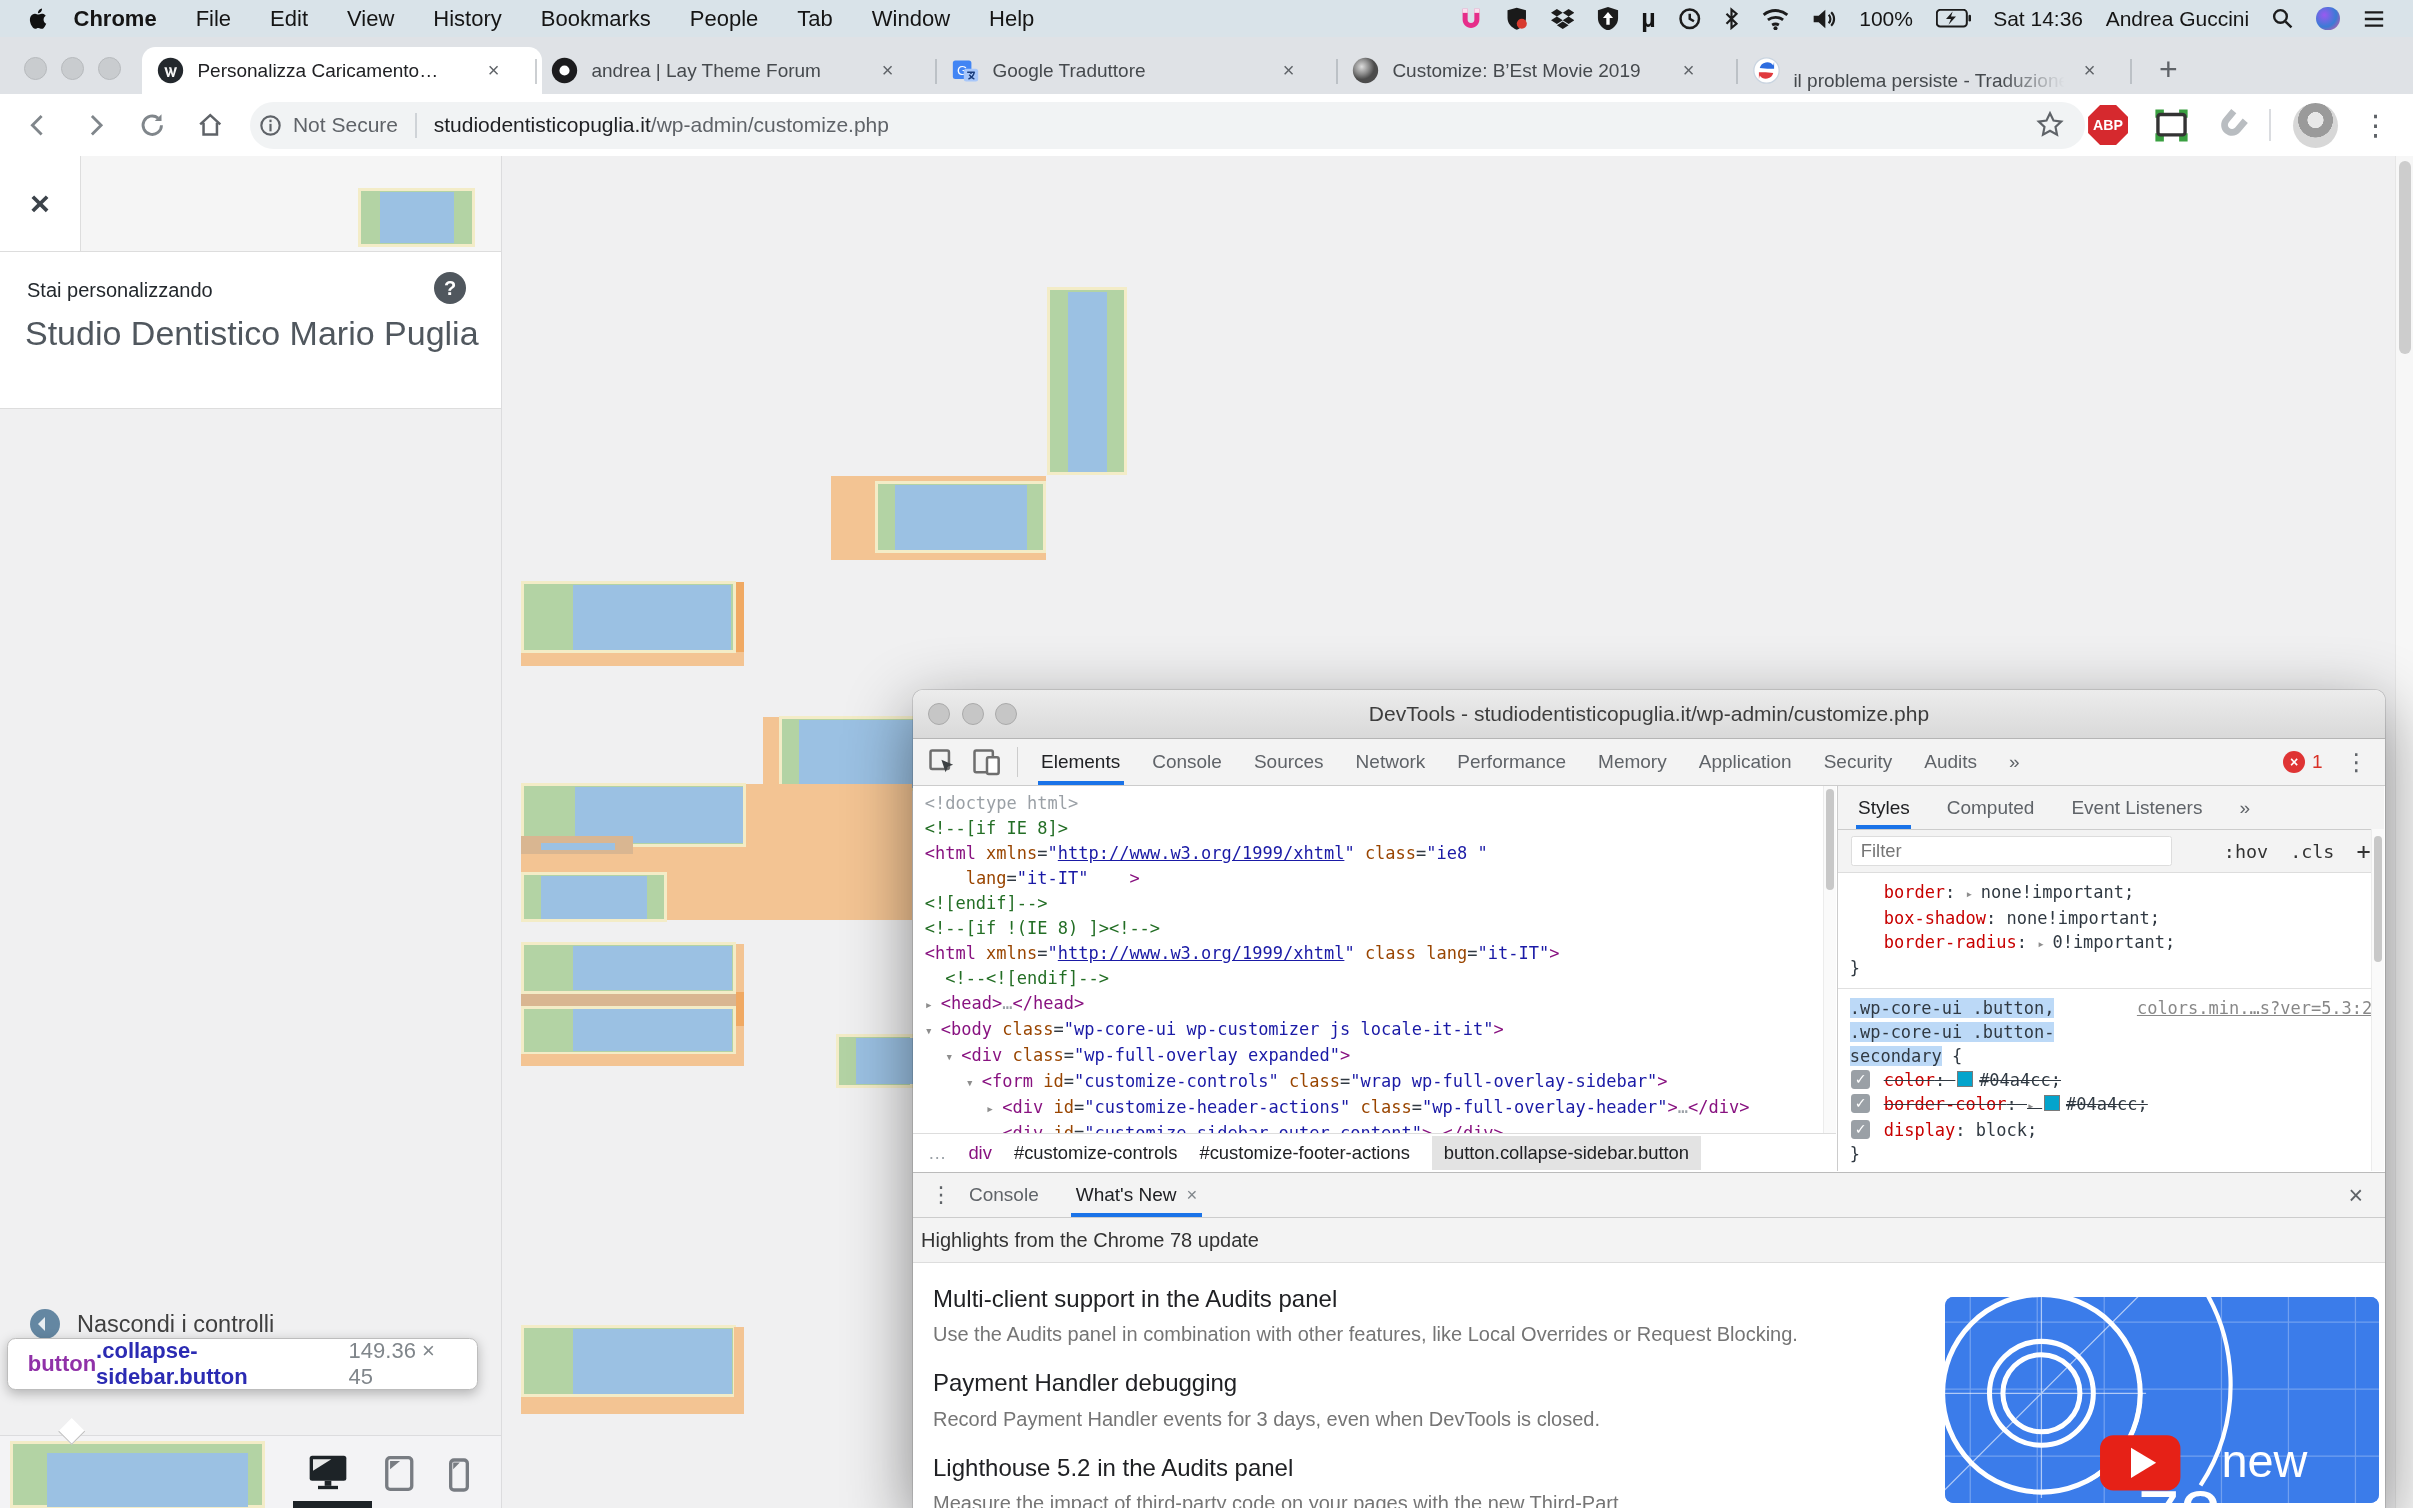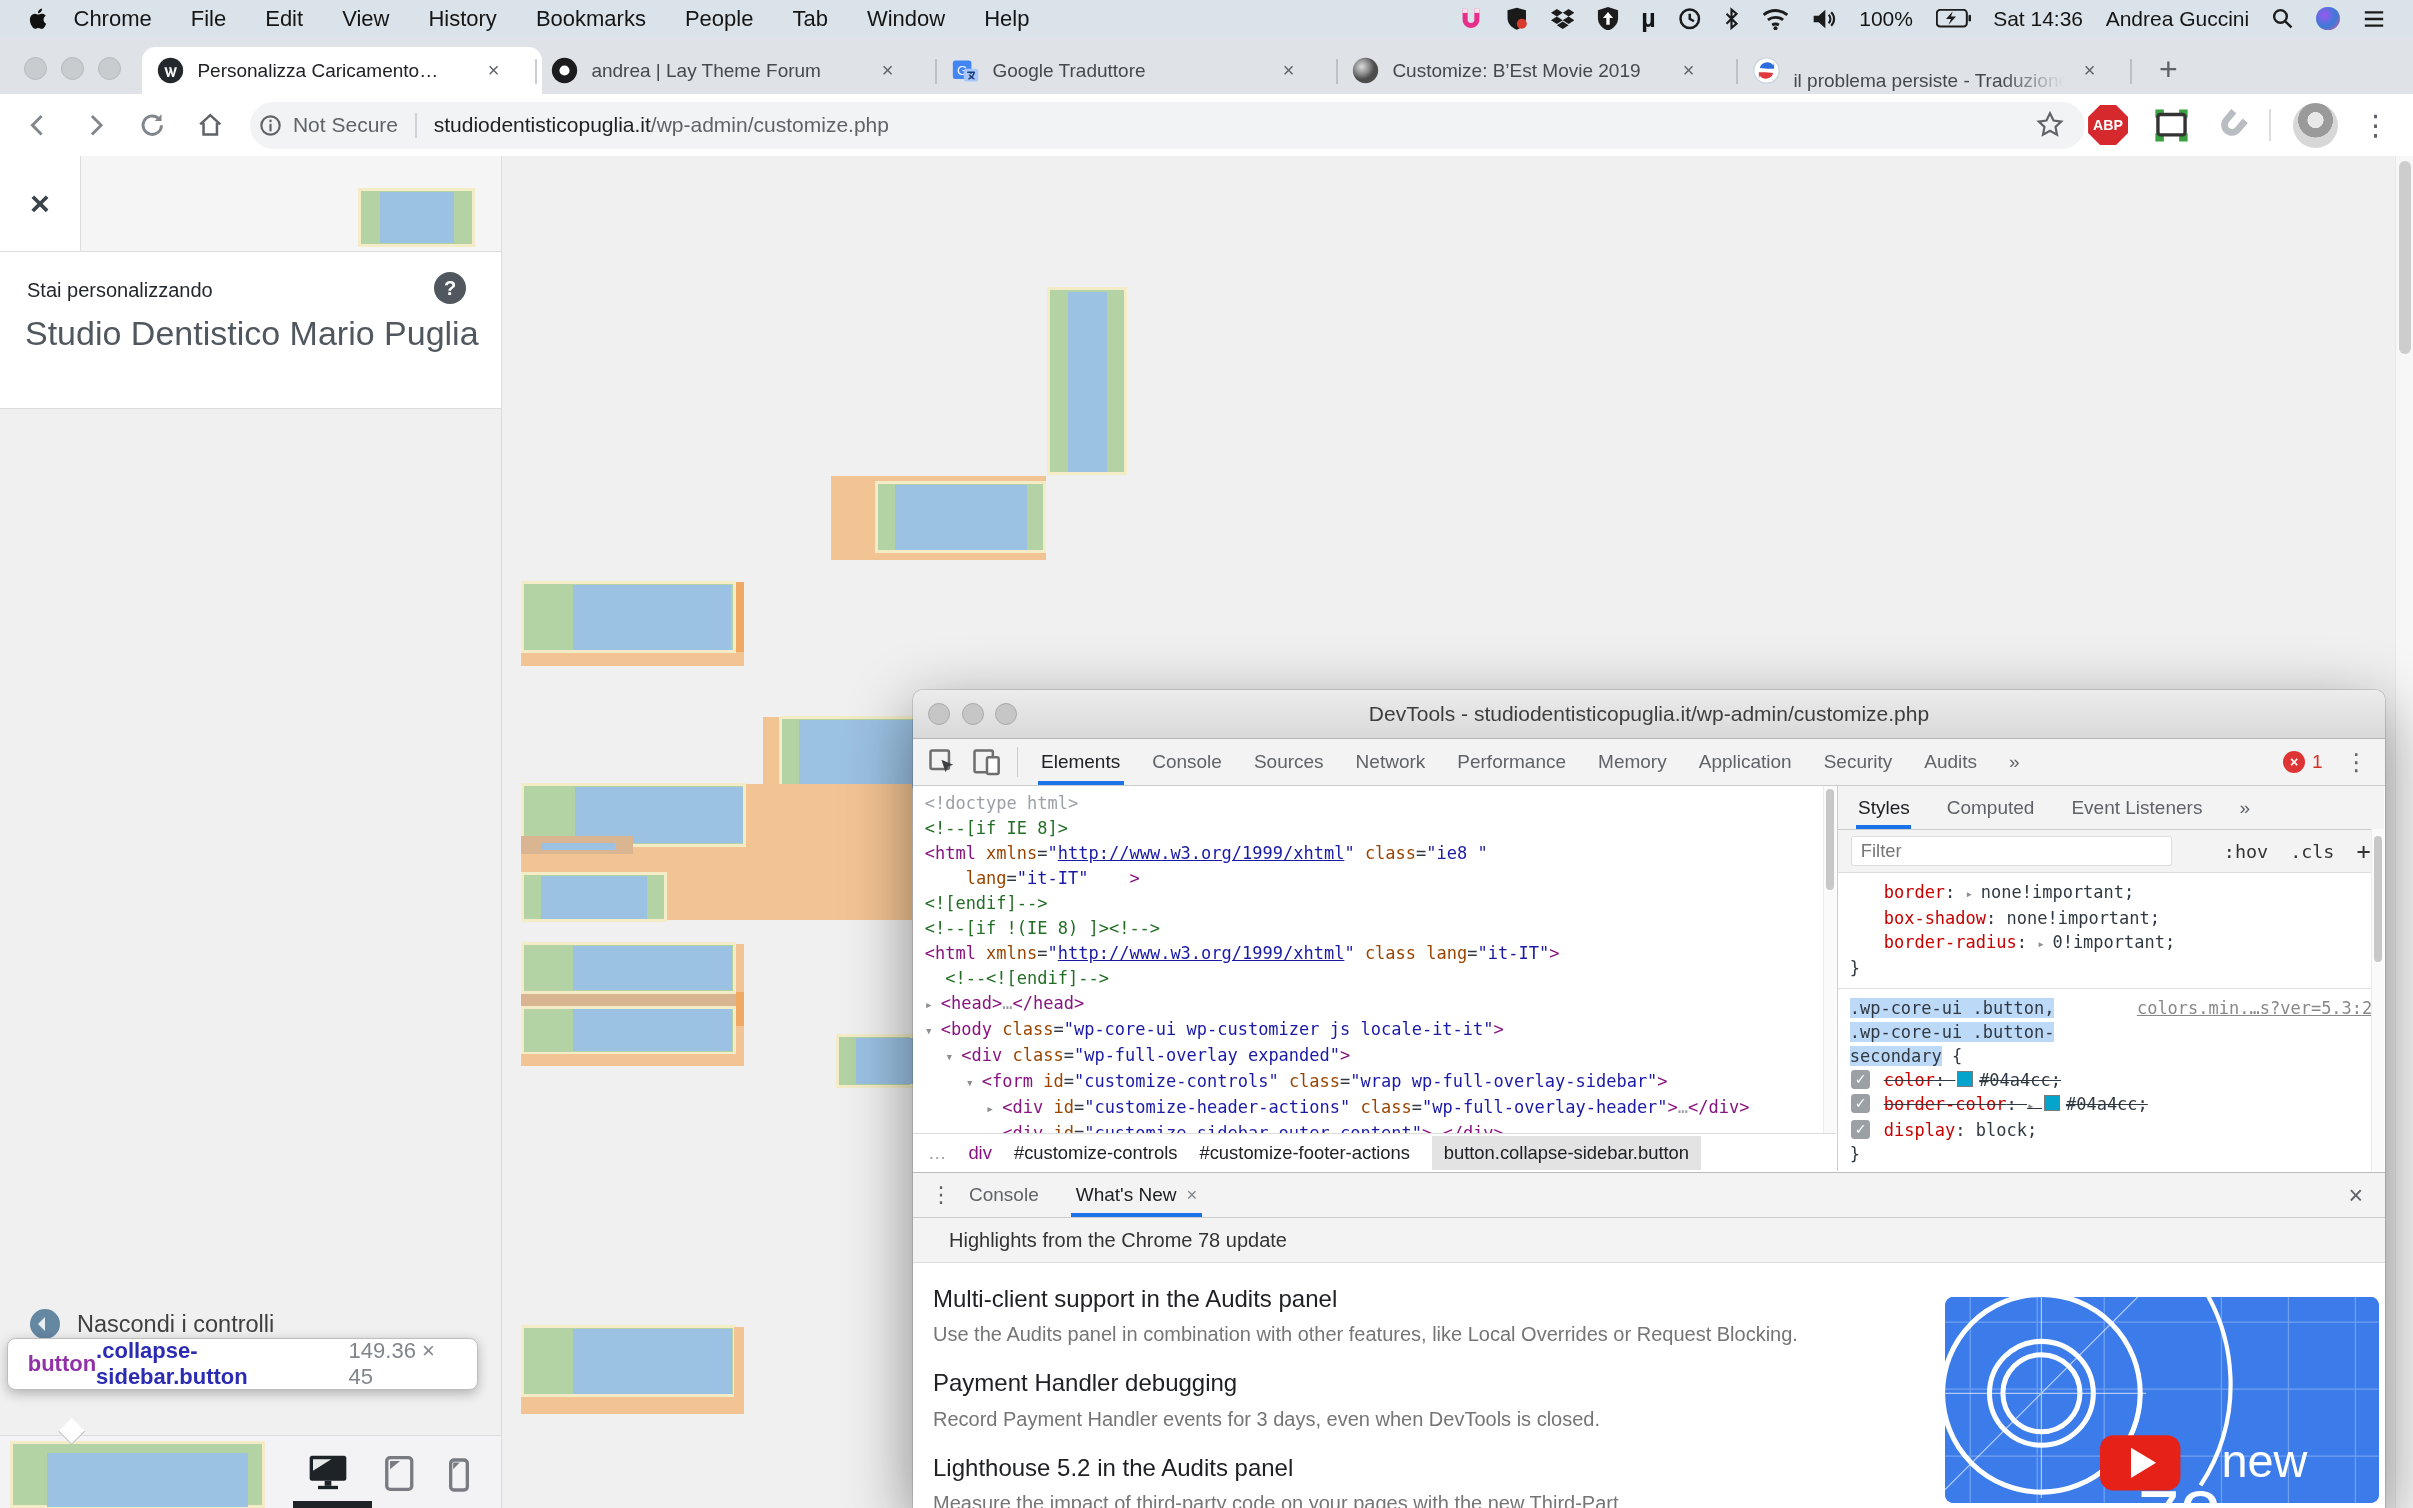--- a/index.html
+++ b/index.html
@@ -6,21 +6,21 @@
   body{width:2413px;height:1508px;overflow:hidden;background:#f0f0f1;
        font-family:"Liberation Sans",sans-serif;-webkit-font-smoothing:antialiased;position:relative;}
   svg{display:block;}
 
   
   #menubar{position:absolute;left:0;top:0;width:2413px;height:37px;background:#d9e3e9;
            display:flex;align-items:center;font-size:22px;color:#151515;}
   #menubar .apple{margin:0 25px 0 28.5px;}
   #menu-items{display:flex;gap:39px;align-items:center;}
   #menu-items .mi{white-space:nowrap;}
-  #menu-items .mi.first{font-weight:400;}
+  #menu-items .mi.first{font-weight:700;}
   #menu-status{margin-left:auto;display:flex;align-items:center;gap:22.6px;padding-right:28.5px;font-size:21px;}
   #menu-status .txt{white-space:nowrap;}
 
   
   #tabstrip{position:absolute;left:0;top:37px;width:2413px;height:57px;background:#dfe2e6;}
   .tlights{position:absolute;left:23.5px;top:20px;display:flex;gap:14.2px;}
   .tlight{width:21px;height:21px;border-radius:50%;background:#c9cccf;border:0.8px solid #b7babd;}
   .tab{position:absolute;top:10px;height:47px;display:flex;align-items:center;padding:0 15px;
        font-size:19px;color:#45494d;}
   .tab.active{background:#fff;border-radius:13.4px 13.4px 0 0;color:#202124;}
@@ -151,21 +151,21 @@
 
   #dt-drawer{position:absolute;left:0;top:482px;width:1472px;height:337px;background:#fff;border-top:0.8px solid #bbb;box-sizing:border-box;}
   #dr-tabs{height:44px;background:#f3f3f3;border-bottom:0.8px solid #ccc;display:flex;align-items:center;font-size:19px;color:#5f6368;}
   #dr-kebab{margin:0 17px;color:#5f6368;font-size:22px;}
   .drtab{position:relative;height:44px;display:flex;align-items:center;margin-right:37px;white-space:nowrap;}
   .drtab.active{color:#202124;}
   .drtab.active:after{content:"";position:absolute;left:-5px;right:-5px;bottom:0;height:4.2px;background:#1a73e8;}
   .drtab .x{margin-left:10px;color:#80868b;font-size:18.4px;}
   #dr-close{margin-left:auto;margin-right:22px;color:#5f6368;font-size:25px;}
   #dr-header{height:44px;background:#f3f3f3;border-bottom:0.8px solid #ddd;display:flex;align-items:center;
-      padding-left:36px;font-size:20px;color:#333;}
+      padding-left:8px;font-size:20px;color:#333;}
   #dr-content{position:relative;height:246px;overflow:hidden;}
   #dr-items{position:absolute;left:20px;top:0;width:1006px;}
   .witem .wt{font-size:24px;color:#202124;margin-top:22px;}
   .witem .wd{font-size:20px;color:#757575;line-height:26px;margin-top:8.4px;width:989px;}
   #dr-thumb{position:absolute;left:1032px;top:34px;width:434px;height:206px;border-radius:8.4px;overflow:hidden;background:#3b7cea;}
 </style>
 </head>
 <body>
 
 <div id="menubar">

